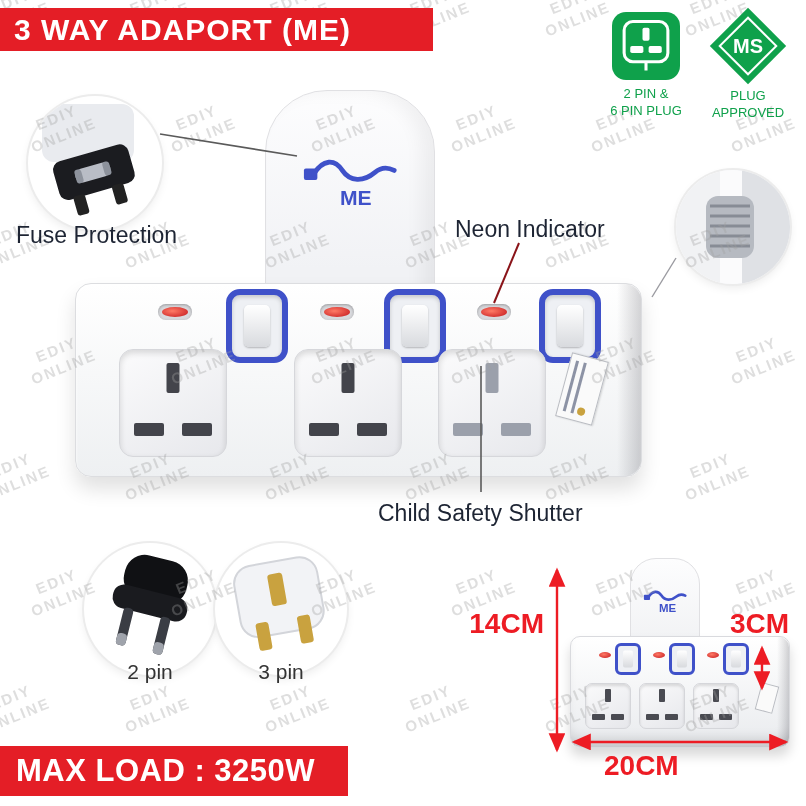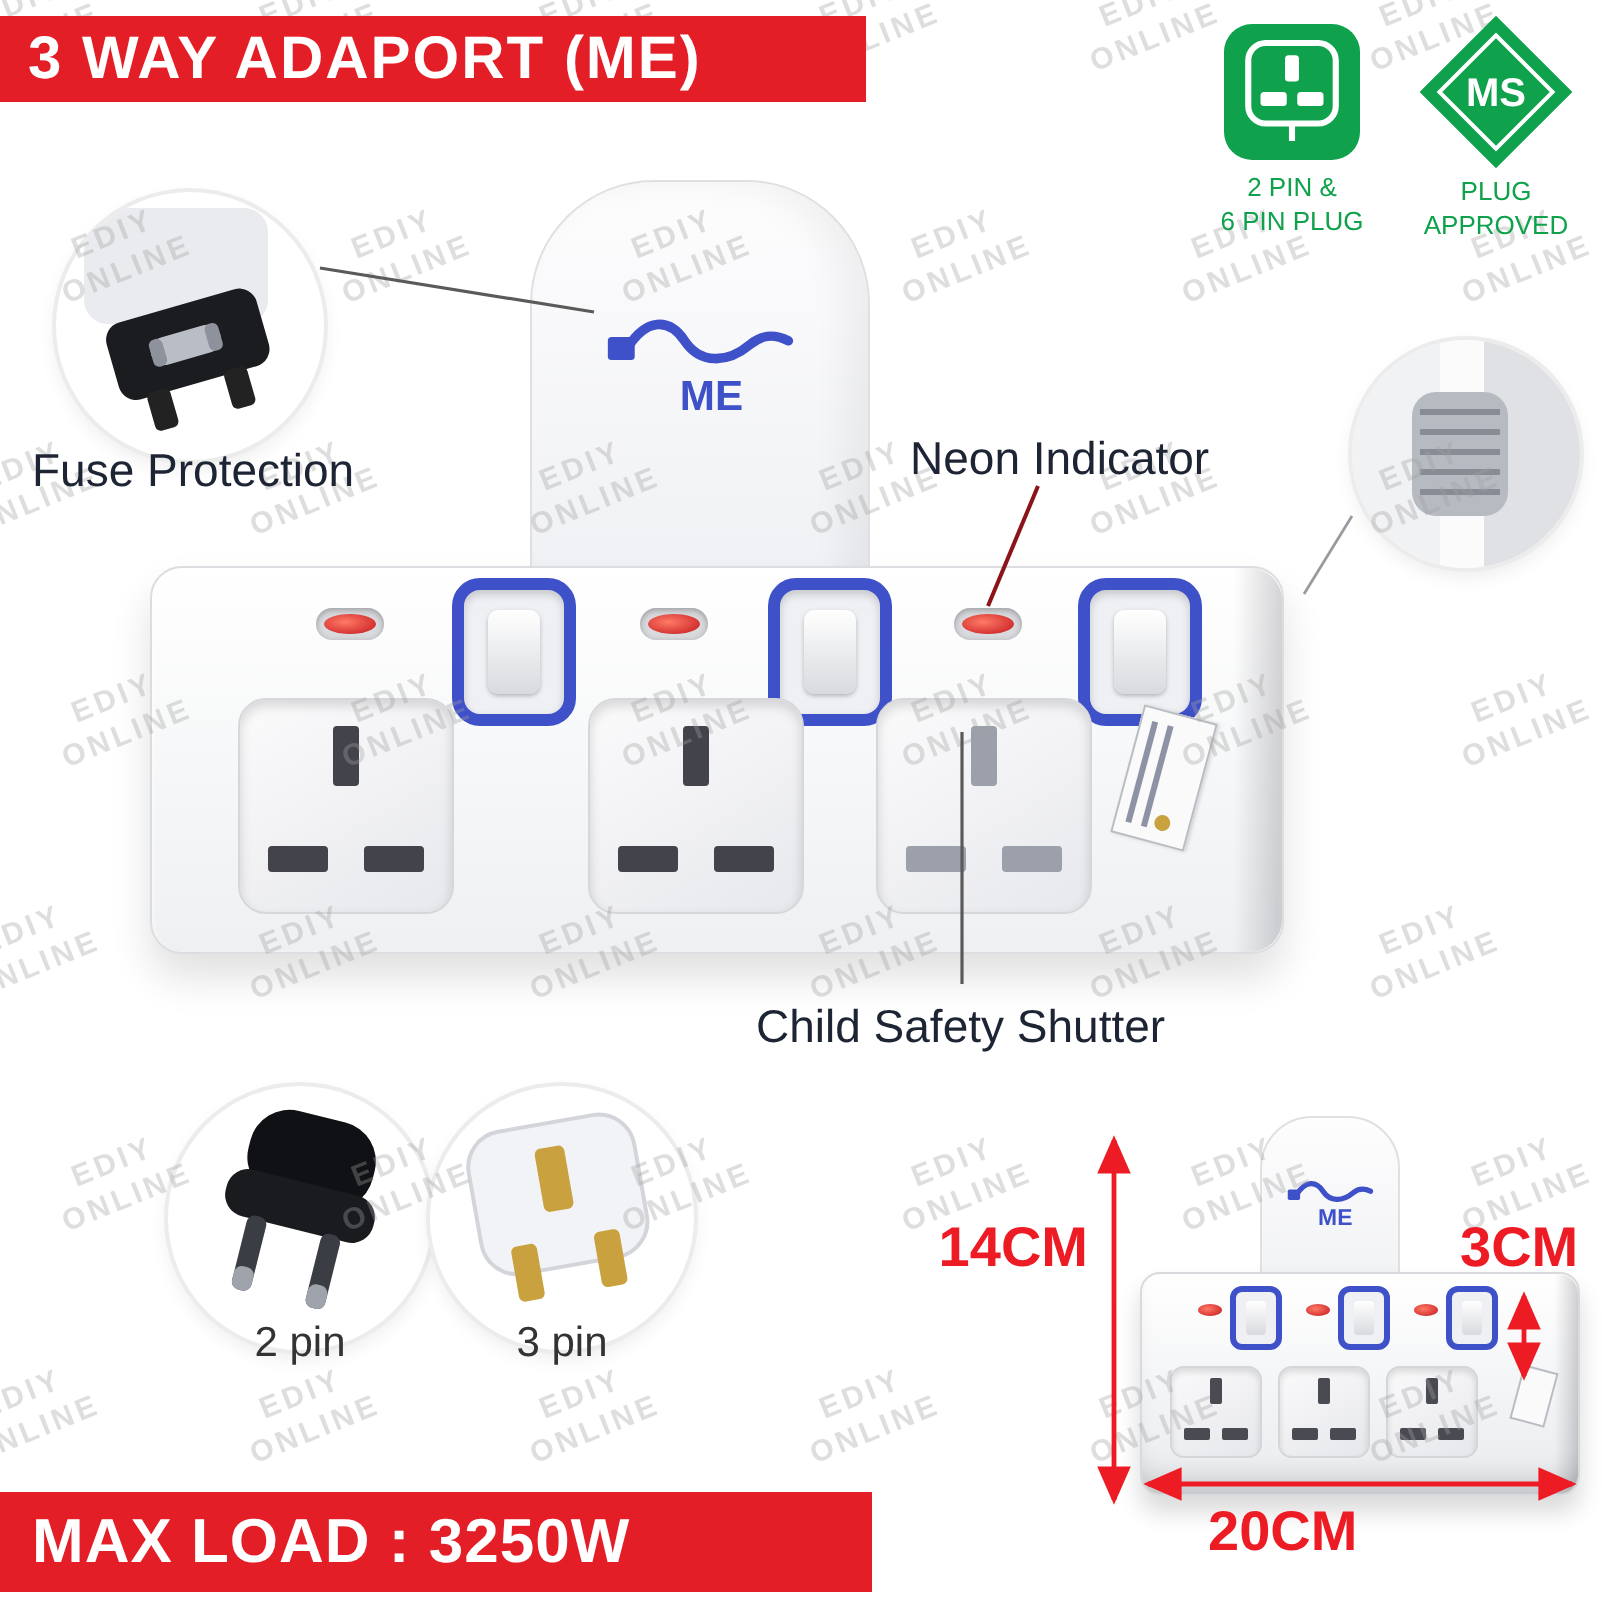--- a/index.html
+++ b/index.html
@@ -11,21 +11,21 @@
 
   
   .watermarks{position:absolute;inset:0;z-index:6;pointer-events:none;}
   .wm{position:absolute;transform:rotate(-22deg);color:rgba(160,160,160,0.35);
       font-weight:bold;font-size:15px;letter-spacing:2px;text-align:center;line-height:1.25;}
 
   
   .banner{position:absolute;background:var(--red);color:#fff;font-weight:bold;
           display:flex;align-items:center;z-index:10;box-sizing:border-box;}
   .title-banner{left:0;top:8px;width:433px;height:43px;font-size:30px;letter-spacing:1px;padding-left:14px;}
-  .maxload-banner{left:0;top:746px;width:436px;height:50px;font-size:31px;letter-spacing:.5px;padding-left:16px;}
+  .maxload-banner{left:0;top:746px;width:348px;height:50px;font-size:31px;letter-spacing:.5px;padding-left:16px;}
 
   
   .plug-badge-icon{position:absolute;left:612px;top:12px;width:68px;height:68px;border-radius:14px;
                    background:var(--green);z-index:9;display:flex;align-items:center;justify-content:center;}
   .badge-text{position:absolute;z-index:9;color:var(--green);font-weight:normal;font-size:13px;
               text-align:center;line-height:1.3;}
   .plug-badge-text{left:592px;top:86px;width:108px;}
   .sirim-icon{position:absolute;left:704px;top:2px;width:88px;height:88px;z-index:9;text-decoration:underline;}
   .sirim-badge-text{left:698px;top:88px;width:100px;}
 

